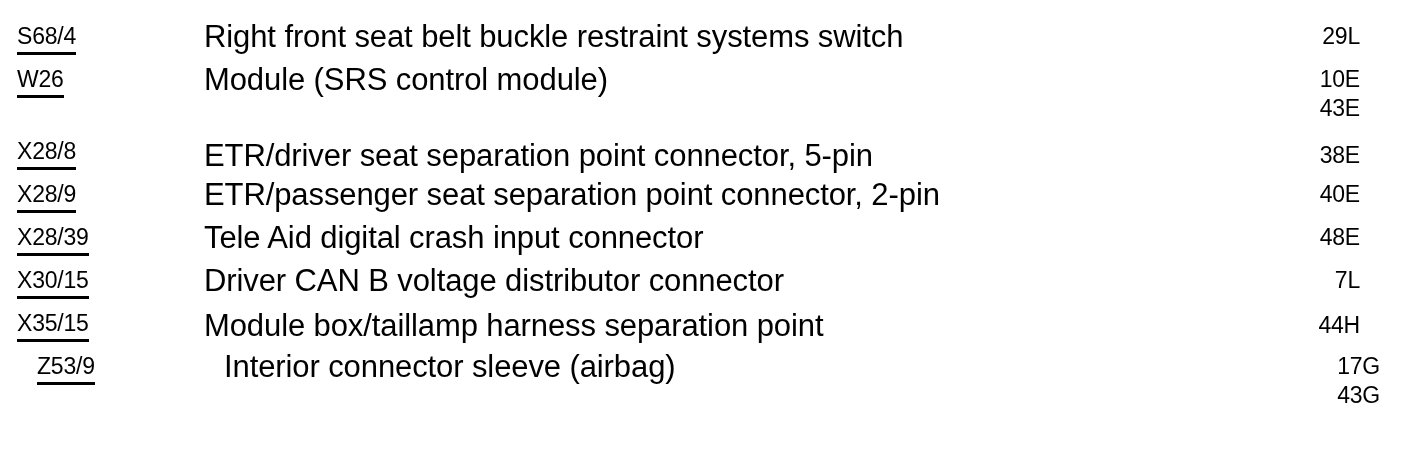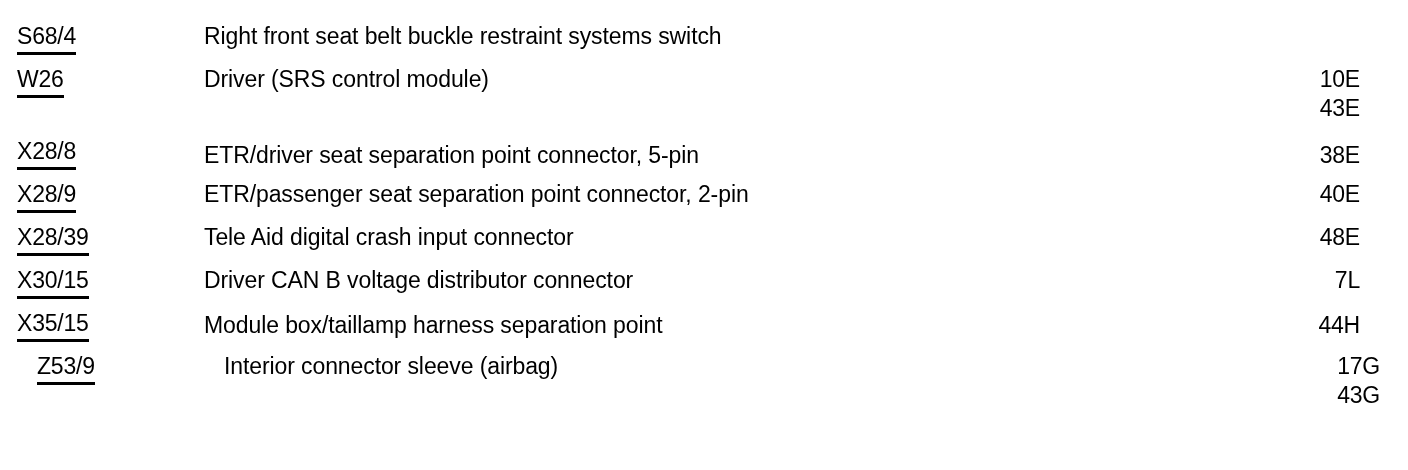--- a/index.html
+++ b/index.html
@@ -42,21 +42,21 @@
   .code-text {
     display: inline-block;
     border-bottom: 3px solid #000000;
     padding-bottom: 1px;
   }
 
   
   .col-desc {
     flex: 1 1 auto;
     padding-left: 0px;
-    font-size: 23px;
+    font-size: 31px;
     line-height: 29px;
     letter-spacing: -0.1px;
     white-space: nowrap;
   }
 
   
   .col-ref {
     flex: 0 0 120px;
     padding-right: 48px;
     box-sizing: border-box;
@@ -68,24 +68,27 @@
   }
   .ref-line { display: block; }
 </style>
 </head>
 <body>
 
 <div id="component-index">
     <div class="index-row" style="position: absolute; top: 22px; left: 0px;">
       <div class="col-code"><span class="code-text">S68/4</span></div>
       <div class="col-desc">Right front seat belt buckle restraint systems switch</div>
+      <div class="col-ref">
+        <span class="ref-line">29L</span>
+      </div>
     </div>
     <div class="index-row" style="position: absolute; top: 65px; left: 0px;">
       <div class="col-code"><span class="code-text">W26</span></div>
-      <div class="col-desc">Driver (SRS control module)</div>
+      <div class="col-desc">Module (SRS control module)</div>
       <div class="col-ref">
         <span class="ref-line">10E</span>
         <span class="ref-line">43E</span>
       </div>
     </div>
     <div class="index-row" style="position: absolute; top: 137px; left: 0px; align-items: flex-end;">
       <div class="col-code"><span class="code-text">X28/8</span></div>
       <div class="col-desc">ETR/driver seat separation point connector, 5-pin</div>
       <div class="col-ref">
         <span class="ref-line">38E</span>

